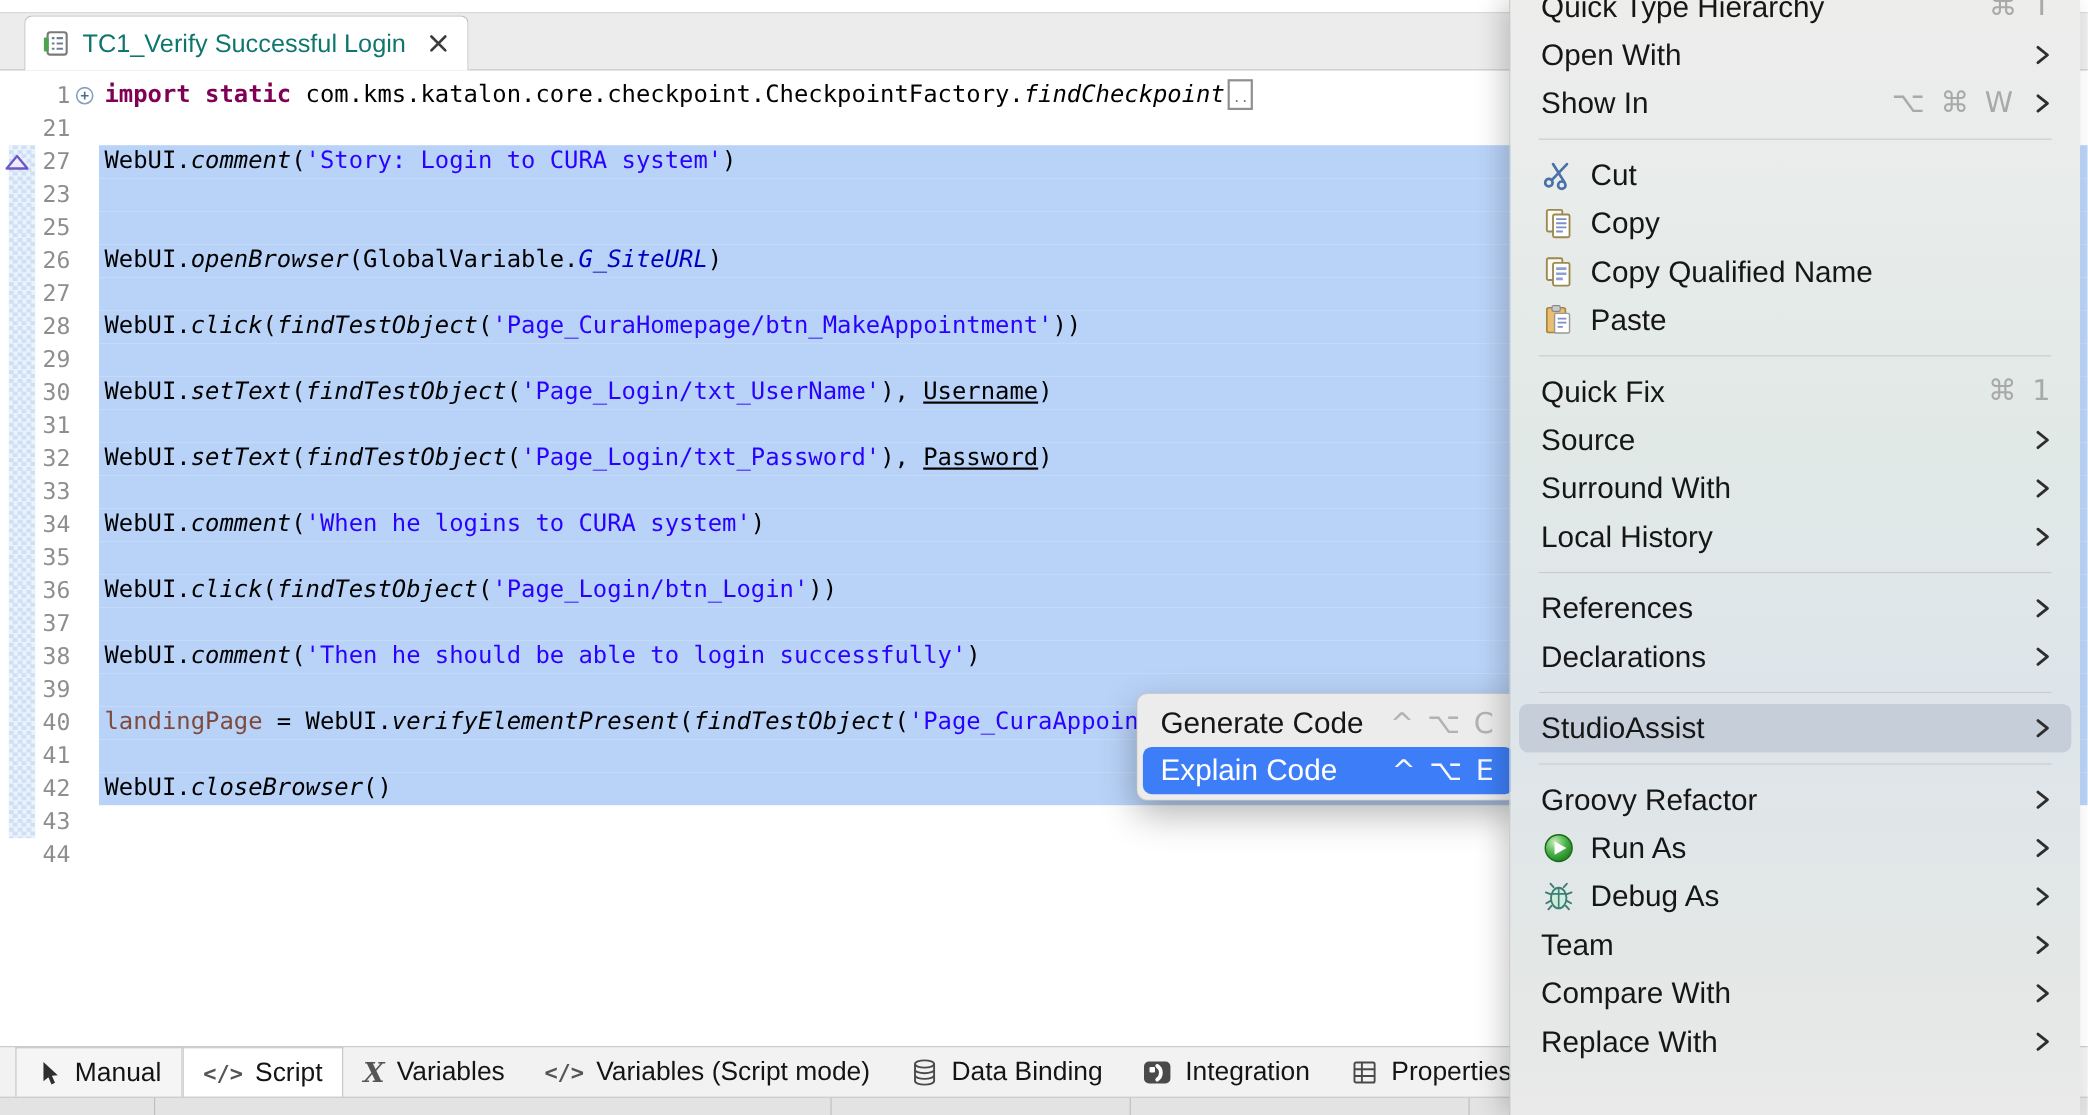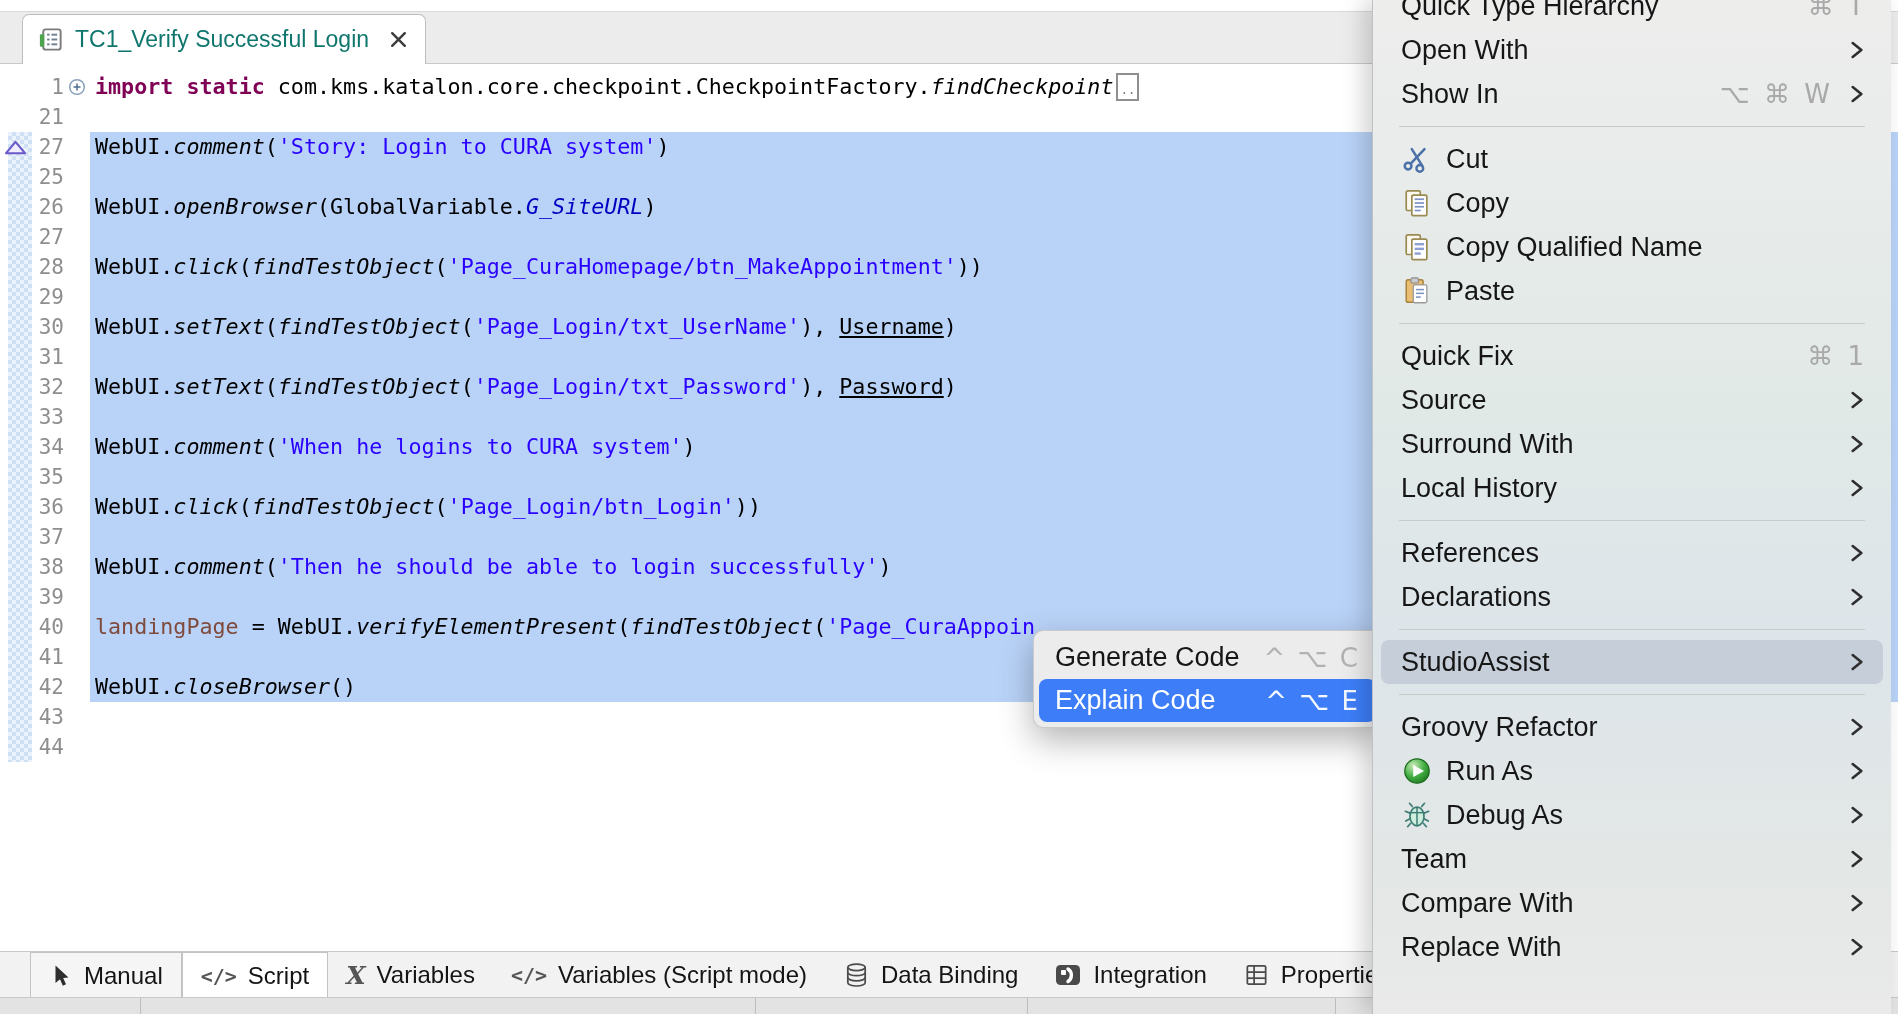--- a/index.html
+++ b/index.html
@@ -59,21 +59,21 @@
   
   .bottom-bar{
     position:absolute;left:0;right:0;top:951px;height:46px;background:#f2f2f2;
     border-top:1px solid #c8c8c8;display:flex;align-items:stretch;z-index:5;
   }
   .btab{
     display:flex;align-items:center;gap:11px;padding:0 18px;
     font-size:24px;color:#141414;white-space:nowrap;cursor:pointer;
   }
   .btab.boxed{border:1px solid #c3c3c3;border-bottom:none;background:#f5f5f5;}
-  .btab.boxed:first-child{margin-left:30px;}
+  .btab.boxed:first-child{margin-left:14px;}
   .btab.selected{background:#ffffff;}
   .bicon{display:flex;align-items:center;justify-content:center;}
   .code-glyph{font-family:"DejaVu Sans Mono",monospace;font-weight:bold;font-size:20px;color:#555;}
   .var-glyph{font-family:"DejaVu Serif",serif;font-weight:bold;font-style:italic;font-size:25px;color:#555;}
   .status-strip{
     position:absolute;left:0;right:0;top:997px;height:17px;background:#e3e3e3;
     border-top:1px solid #c9c9c9;z-index:5;
   }
   .status-strip .vsep{position:absolute;top:0;bottom:0;width:1px;background:#bdbdbd;}
   
@@ -169,20 +169,26 @@
           <svg width="25" height="17" viewBox="0 0 26 18">
             <path d="M13 3 L23 15 H3 Z" fill="#f0ecff" stroke="#6a58c8" stroke-width="2.2" stroke-linejoin="round"></path>
           </svg>
         </div>
         <div class="col-num">27</div>
         <div class="col-fold"></div>
         <div class="col-code"><span class="sg-d">WebUI.</span><span class="sg-m">comment</span><span class="sg-d">(</span><span class="sg-s">'Story: Login to CURA system'</span><span class="sg-d">)</span></div>
       </div>
       <div class="row sel">
         <div class="col-ann"></div>
+        <div class="col-num">23</div>
+        <div class="col-fold"></div>
+        <div class="col-code"></div>
+      </div>
+      <div class="row sel">
+        <div class="col-ann"></div>
         <div class="col-num">25</div>
         <div class="col-fold"></div>
         <div class="col-code"></div>
       </div>
       <div class="row sel">
         <div class="col-ann"></div>
         <div class="col-num">26</div>
         <div class="col-fold"></div>
         <div class="col-code"><span class="sg-d">WebUI.</span><span class="sg-m">openBrowser</span><span class="sg-d">(GlobalVariable.</span><span class="sg-fi">G_SiteURL</span><span class="sg-d">)</span></div>
       </div>

